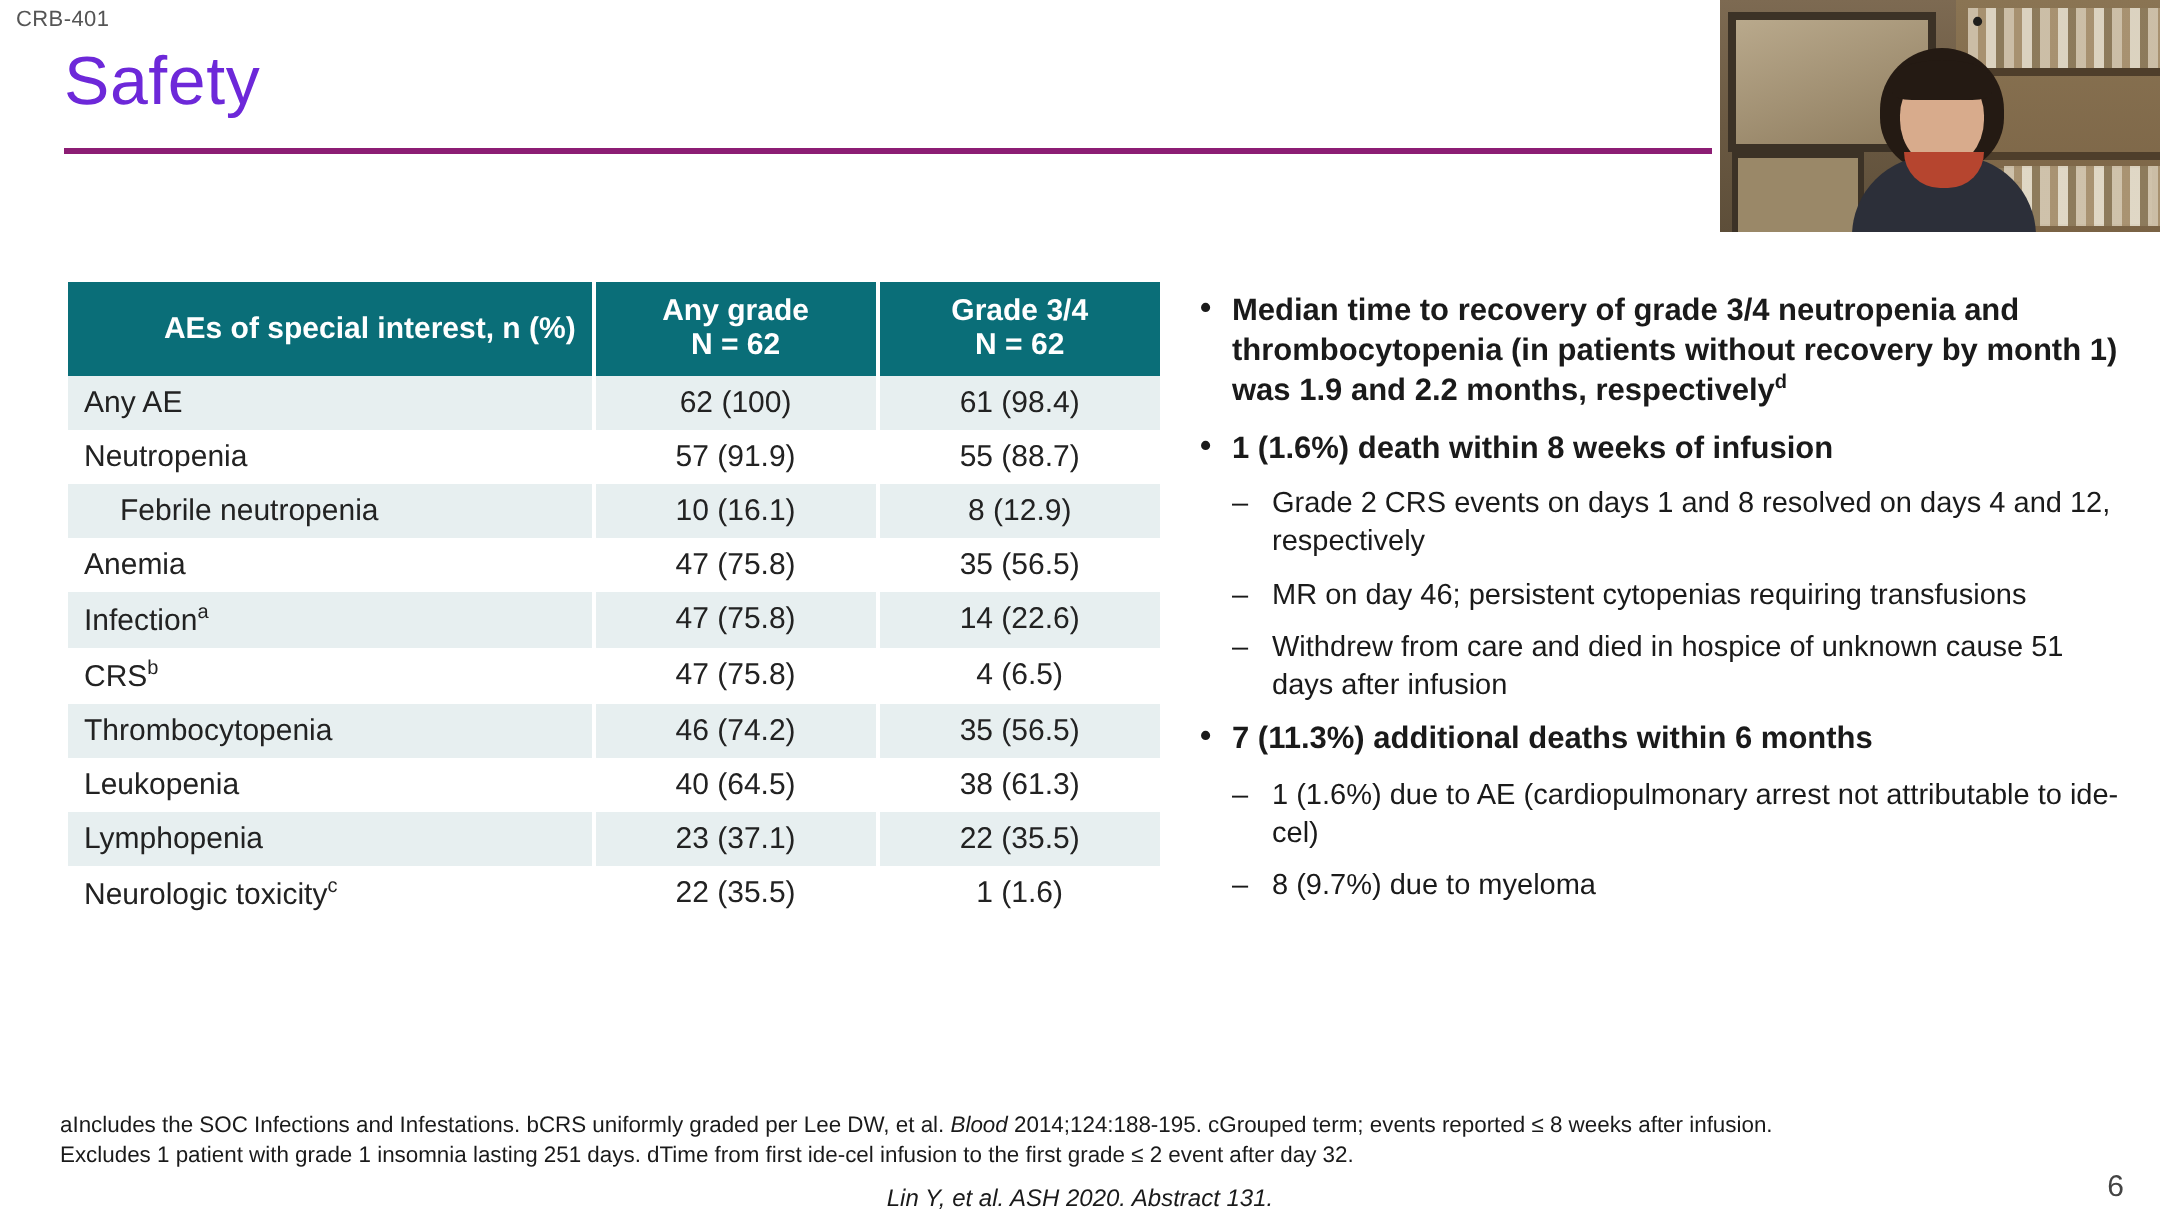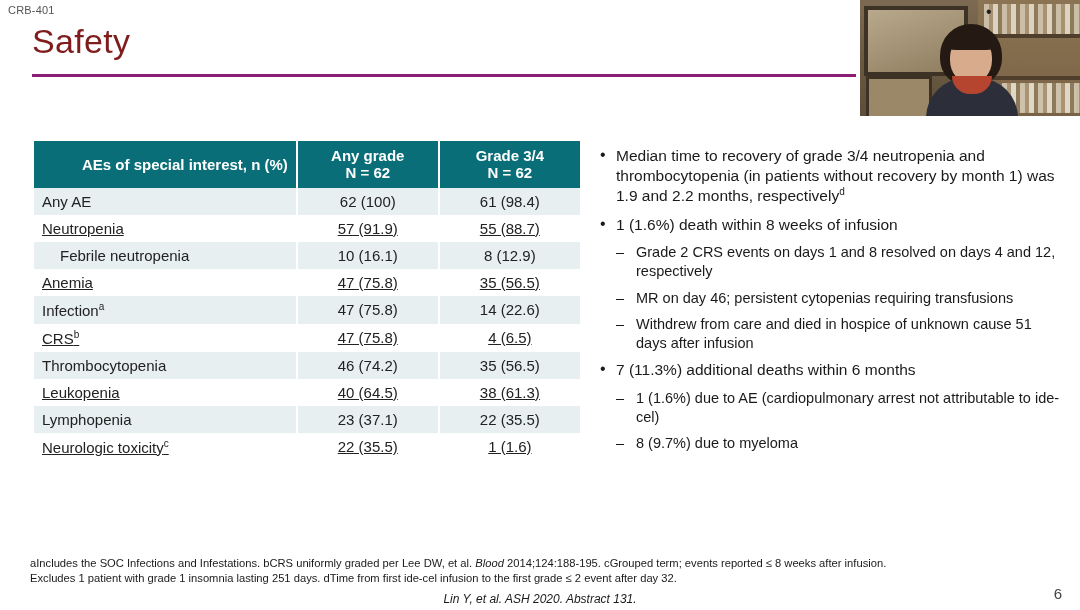--- a/index.html
+++ b/index.html
@@ -22,21 +22,21 @@
     left: 8px;
     font-size: 11px;
     color: #555555;
     letter-spacing: 0.2px;
   }
   .slide-title {
     position: absolute;
     top: 22px;
     left: 32px;
     font-size: 34px;
-    color: #7f1d1d;
+    color: #6d28d9;
     font-weight: normal;
     letter-spacing: 0.3px;
   }
   .title-rule {
     position: absolute;
     top: 74px;
     left: 32px;
     width: 824px;
     height: 3px;
     background: #8c1d74;
@@ -179,38 +179,39 @@
   .aetable th.col-label { text-align: right; width: 268px; }
   .aetable th.col-num { text-align: center; width: 139px; }
   .aetable td {
     padding: 5px 8px;
     border-right: 2px solid #ffffff;
   }
   .aetable td:last-child { border-right: none; }
   .aetable td.lbl { text-align: left; }
   .aetable td.val { text-align: center; }
   .aetable tr.shade td { background: #e7eff0; }
-  .aetable tr.plain td { background: #ffffff; text-decoration: underline; }
+  .aetable tr.plain td { background: #ffffff; }
   .indent { padding-left: 26px !important; }
   sup { font-size: 10px; }
 
   
   .bullets {
     position: absolute;
     top: 146px;
     left: 598px;
     width: 462px;
     font-size: 15.5px;
     color: #1a1a1a;
     line-height: 1.28;
   }
   .b1 {
     position: relative;
     padding-left: 18px;
     margin-bottom: 9px;
+    font-weight: bold;
   }
   .b1::before {
     content: "\2022";
     position: absolute;
     left: 2px;
     top: -1px;
     font-size: 16px;
     color: #1a1a1a;
   }
   .b2 {

